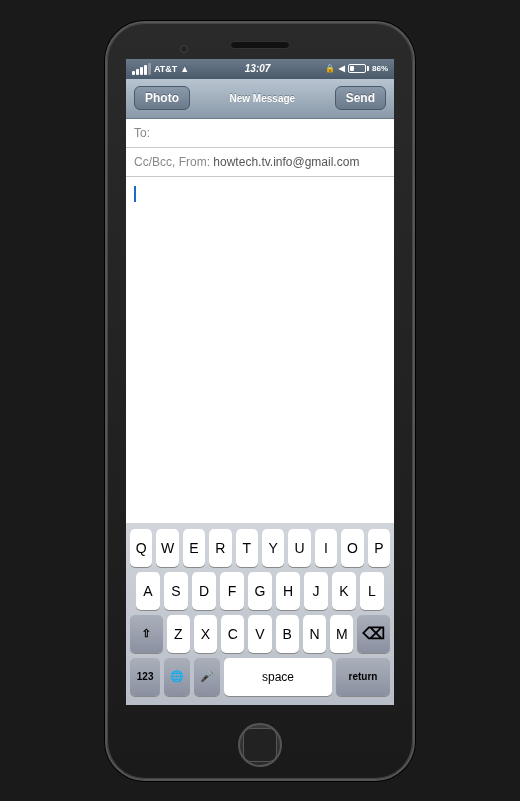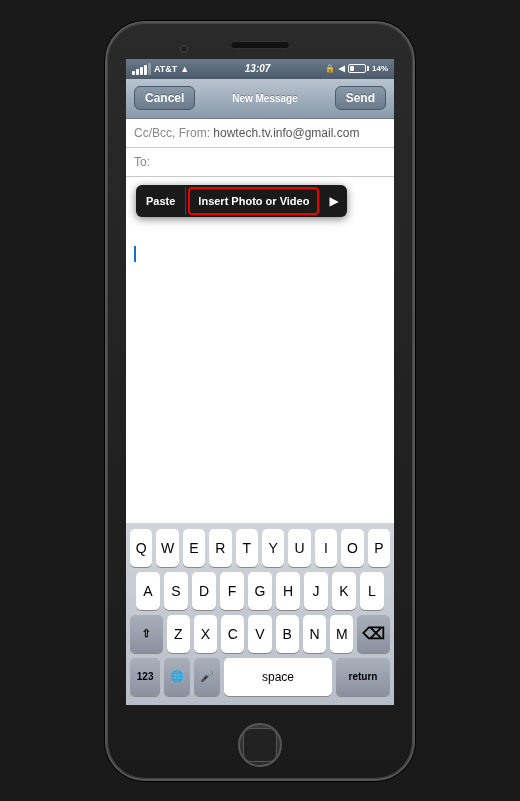--- a/index.html
+++ b/index.html
@@ -334,46 +334,39 @@
         <span>🔒</span>
         <span>◀</span>
         <span>
           <div class="battery">
             <div class="battery-body">
               <div class="battery-fill"></div>
             </div>
             <div class="battery-tip"></div>
           </div>
         </span>
-        <span>14%</span>
+        <span>86%</span>
       </div>
     </div>
 
     <div class="nav-bar">
-      <button class="nav-button">Cancel</button>
+      <button class="nav-button">Photo</button>
       <span class="nav-title">New Message</span>
       <button class="nav-button">Send</button>
+    </div>
+
+    <div class="mail-field">
+      <span class="mail-field-label">To:</span>
     </div>
 
     <div class="mail-field">
       <span class="mail-field-label">Cc/Bcc, From:</span>
       <span>howtech.tv.info@gmail.com</span>
     </div>
 
-    <div class="mail-field">
-      <span class="mail-field-label">To:</span>
-    </div>
-
-    <div class="context-menu-area">
-      <div class="context-menu">
-        <div class="context-menu-item">Paste</div>
-        <div class="context-menu-item highlighted">Insert Photo or Video</div>
-        <div class="context-menu-arrow">▶</div>
-      </div>
-    </div>
 
     <div class="compose-area">
       <span class="cursor"></span>
     </div>
 
     <div class="keyboard">
 
       <div class="key-row">
         <div class="key">Q</div>
         <div class="key">W</div>

